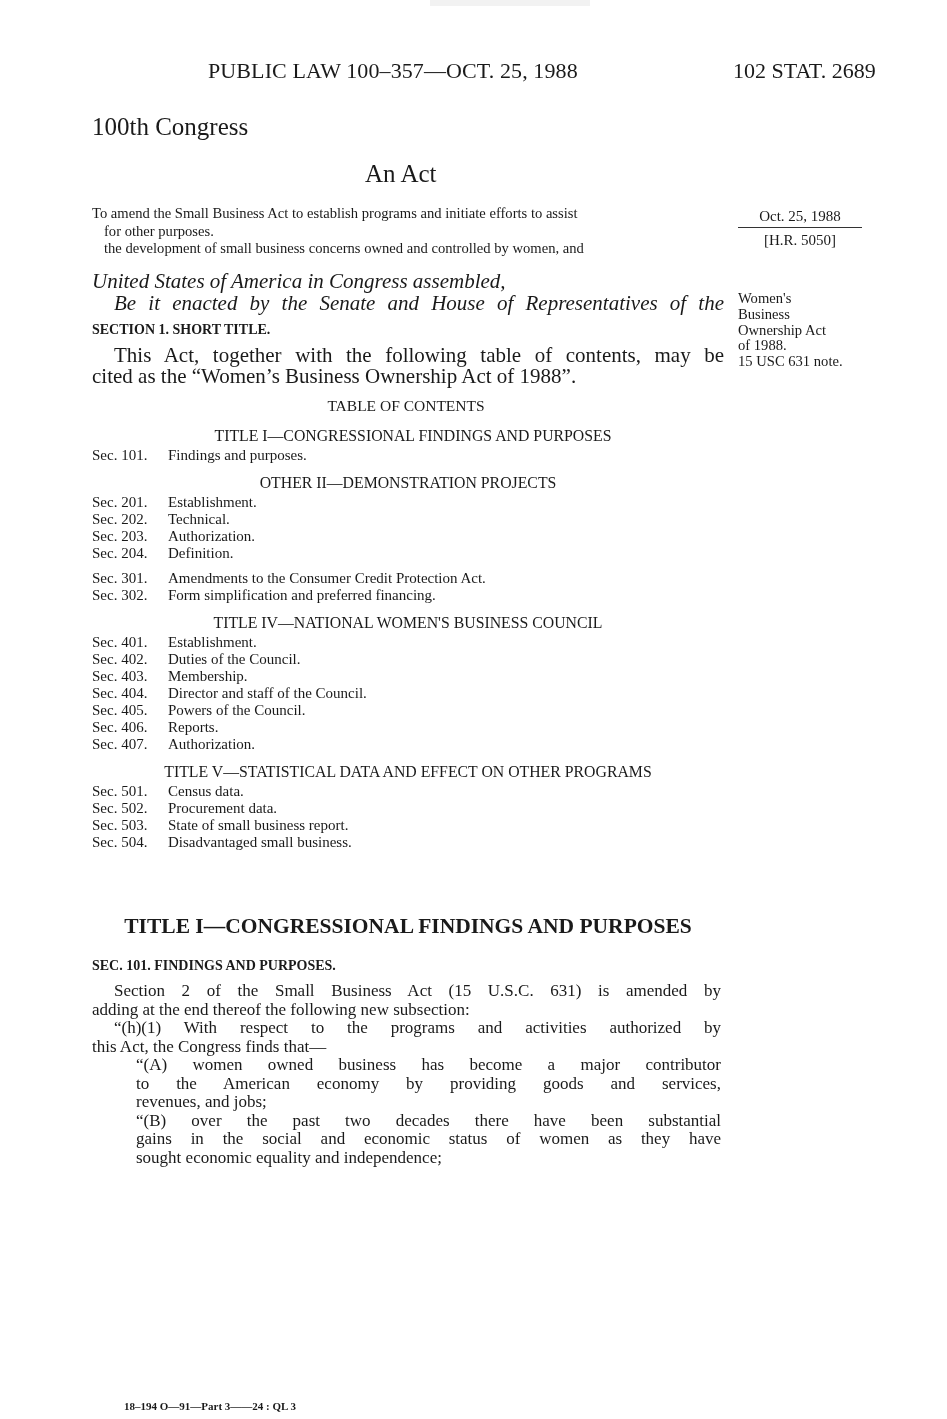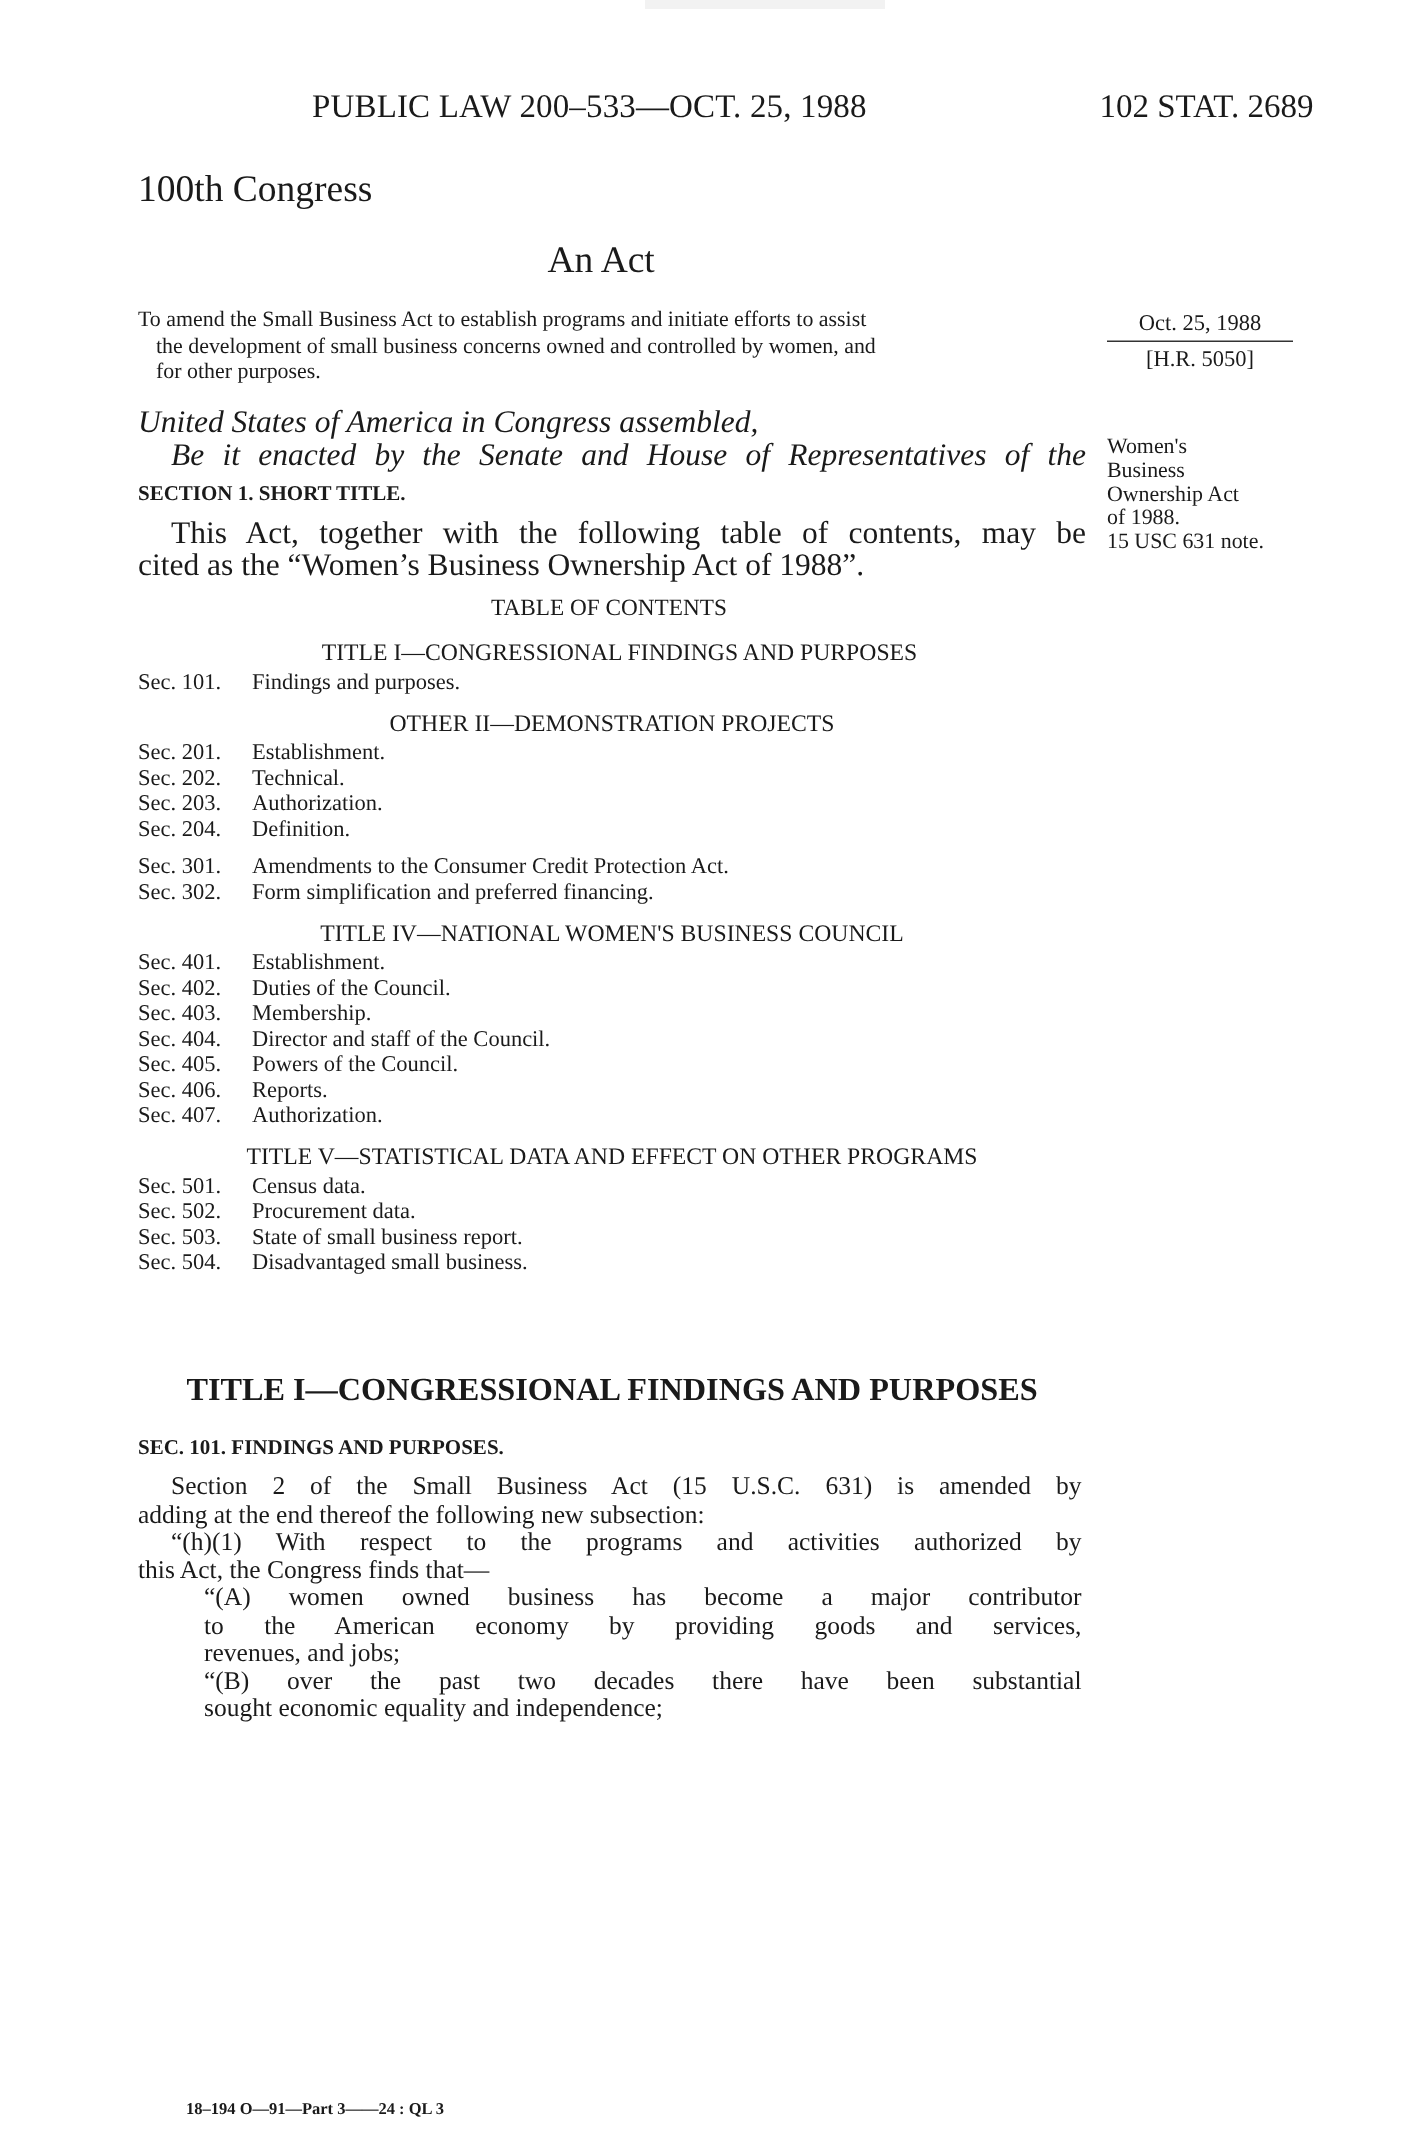--- a/index.html
+++ b/index.html
@@ -33,32 +33,32 @@
   .sec101-head { top: 958px; left: 92px; font-size: 14px; font-weight: bold; }
   .body-text { top: 982px; left: 92px; width: 629px; font-size: 17px; line-height: 18.5px; }
   .footer { top: 1400px; left: 124px; font-size: 11px; font-weight: bold; }
   .smudge { top: 0; left: 430px; width: 160px; height: 6px; background: #f2f2f2; }
 </style>
 </head>
 <body>
 
 <div class="abs smudge"></div>
 
-<div class="abs running-head">PUBLIC LAW 200–533—OCT. 25, 1988</div>
+<div class="abs running-head">PUBLIC LAW 100–357—OCT. 25, 1988</div>
 <div class="abs stat-page">102 STAT. 2689</div>
 
 <div class="abs law-id">
   <div>100th Congress</div>
 </div>
 <div class="abs act-title">An Act</div>
 
 <div class="abs purpose">
   <span class="first">To amend the Small Business Act to establish programs and initiate efforts to assist</span>
+  <span class="cont">for other purposes.</span>
   <span class="cont">the development of small business concerns owned and controlled by women, and</span>
-  <span class="cont">for other purposes.</span>
 </div>
 
 <div class="abs margin-date">
   <div>Oct. 25, 1988</div>
   <div class="rule"></div>
   <div>[H.R. 5050]</div>
 </div>
 
 <div class="abs margin-note">
   <div>Women's</div>
@@ -120,16 +120,17 @@
 
 <div class="abs body-text">
   <div style="text-indent:22px;text-align:justify;text-align-last:justify">Section 2 of the Small Business Act (15 U.S.C. 631) is amended by</div>
   <div>adding at the end thereof the following new subsection:</div>
   <div style="text-indent:22px;text-align:justify;text-align-last:justify">“(h)(1) With respect to the programs and activities authorized by</div>
   <div>this Act, the Congress finds that—</div>
   <div style="padding-left:44px;text-indent:22px;margin-left:0;text-align:justify;text-align-last:justify"><span style="margin-left:-22px">“(A) women owned business has become a major contributor</span></div>
   <div style="padding-left:44px;text-align:justify;text-align-last:justify">to the American economy by providing goods and services,</div>
   <div style="padding-left:44px">revenues, and jobs;</div>
   <div style="padding-left:44px;text-indent:22px;text-align:justify;text-align-last:justify"><span style="margin-left:-22px">“(B) over the past two decades there have been substantial</span></div>
+  <div style="padding-left:44px;text-align:justify;text-align-last:justify">gains in the social and economic status of women as they have</div>
   <div style="padding-left:44px">sought economic equality and independence;</div>
 </div>
 
 <div class="abs footer">18–194 O—91—Part 3——24 : QL 3</div>
 
 </body></html>

